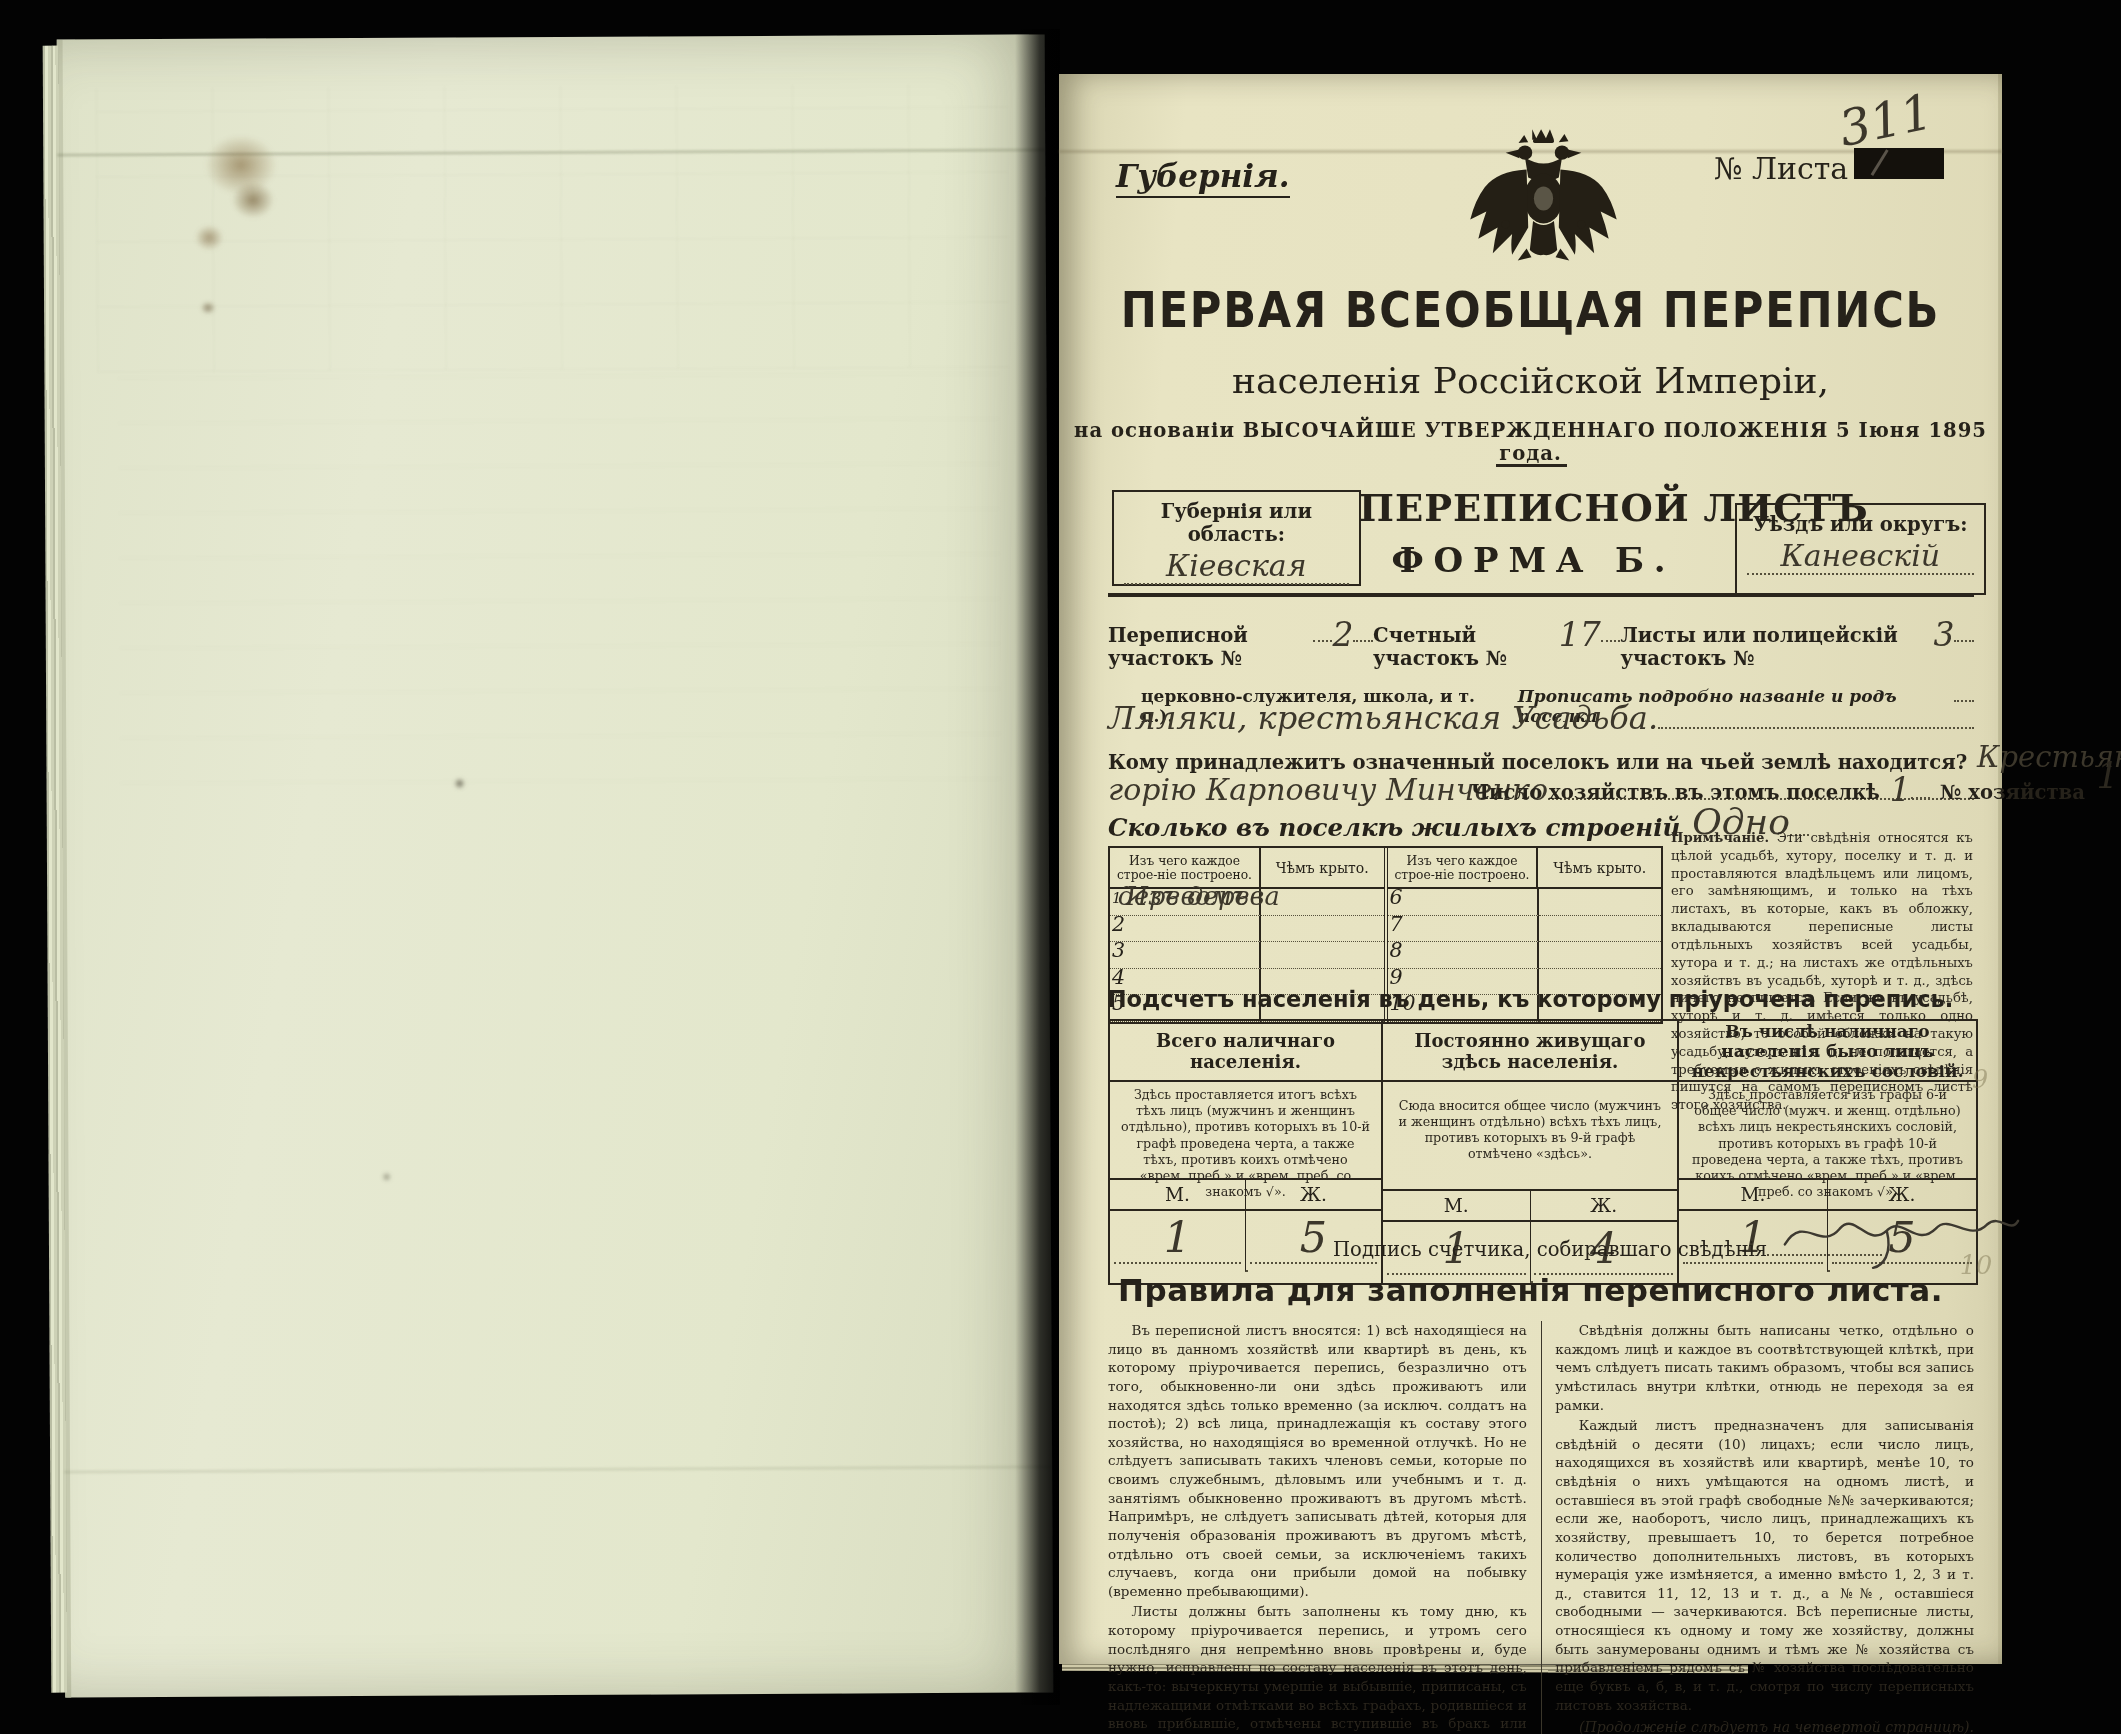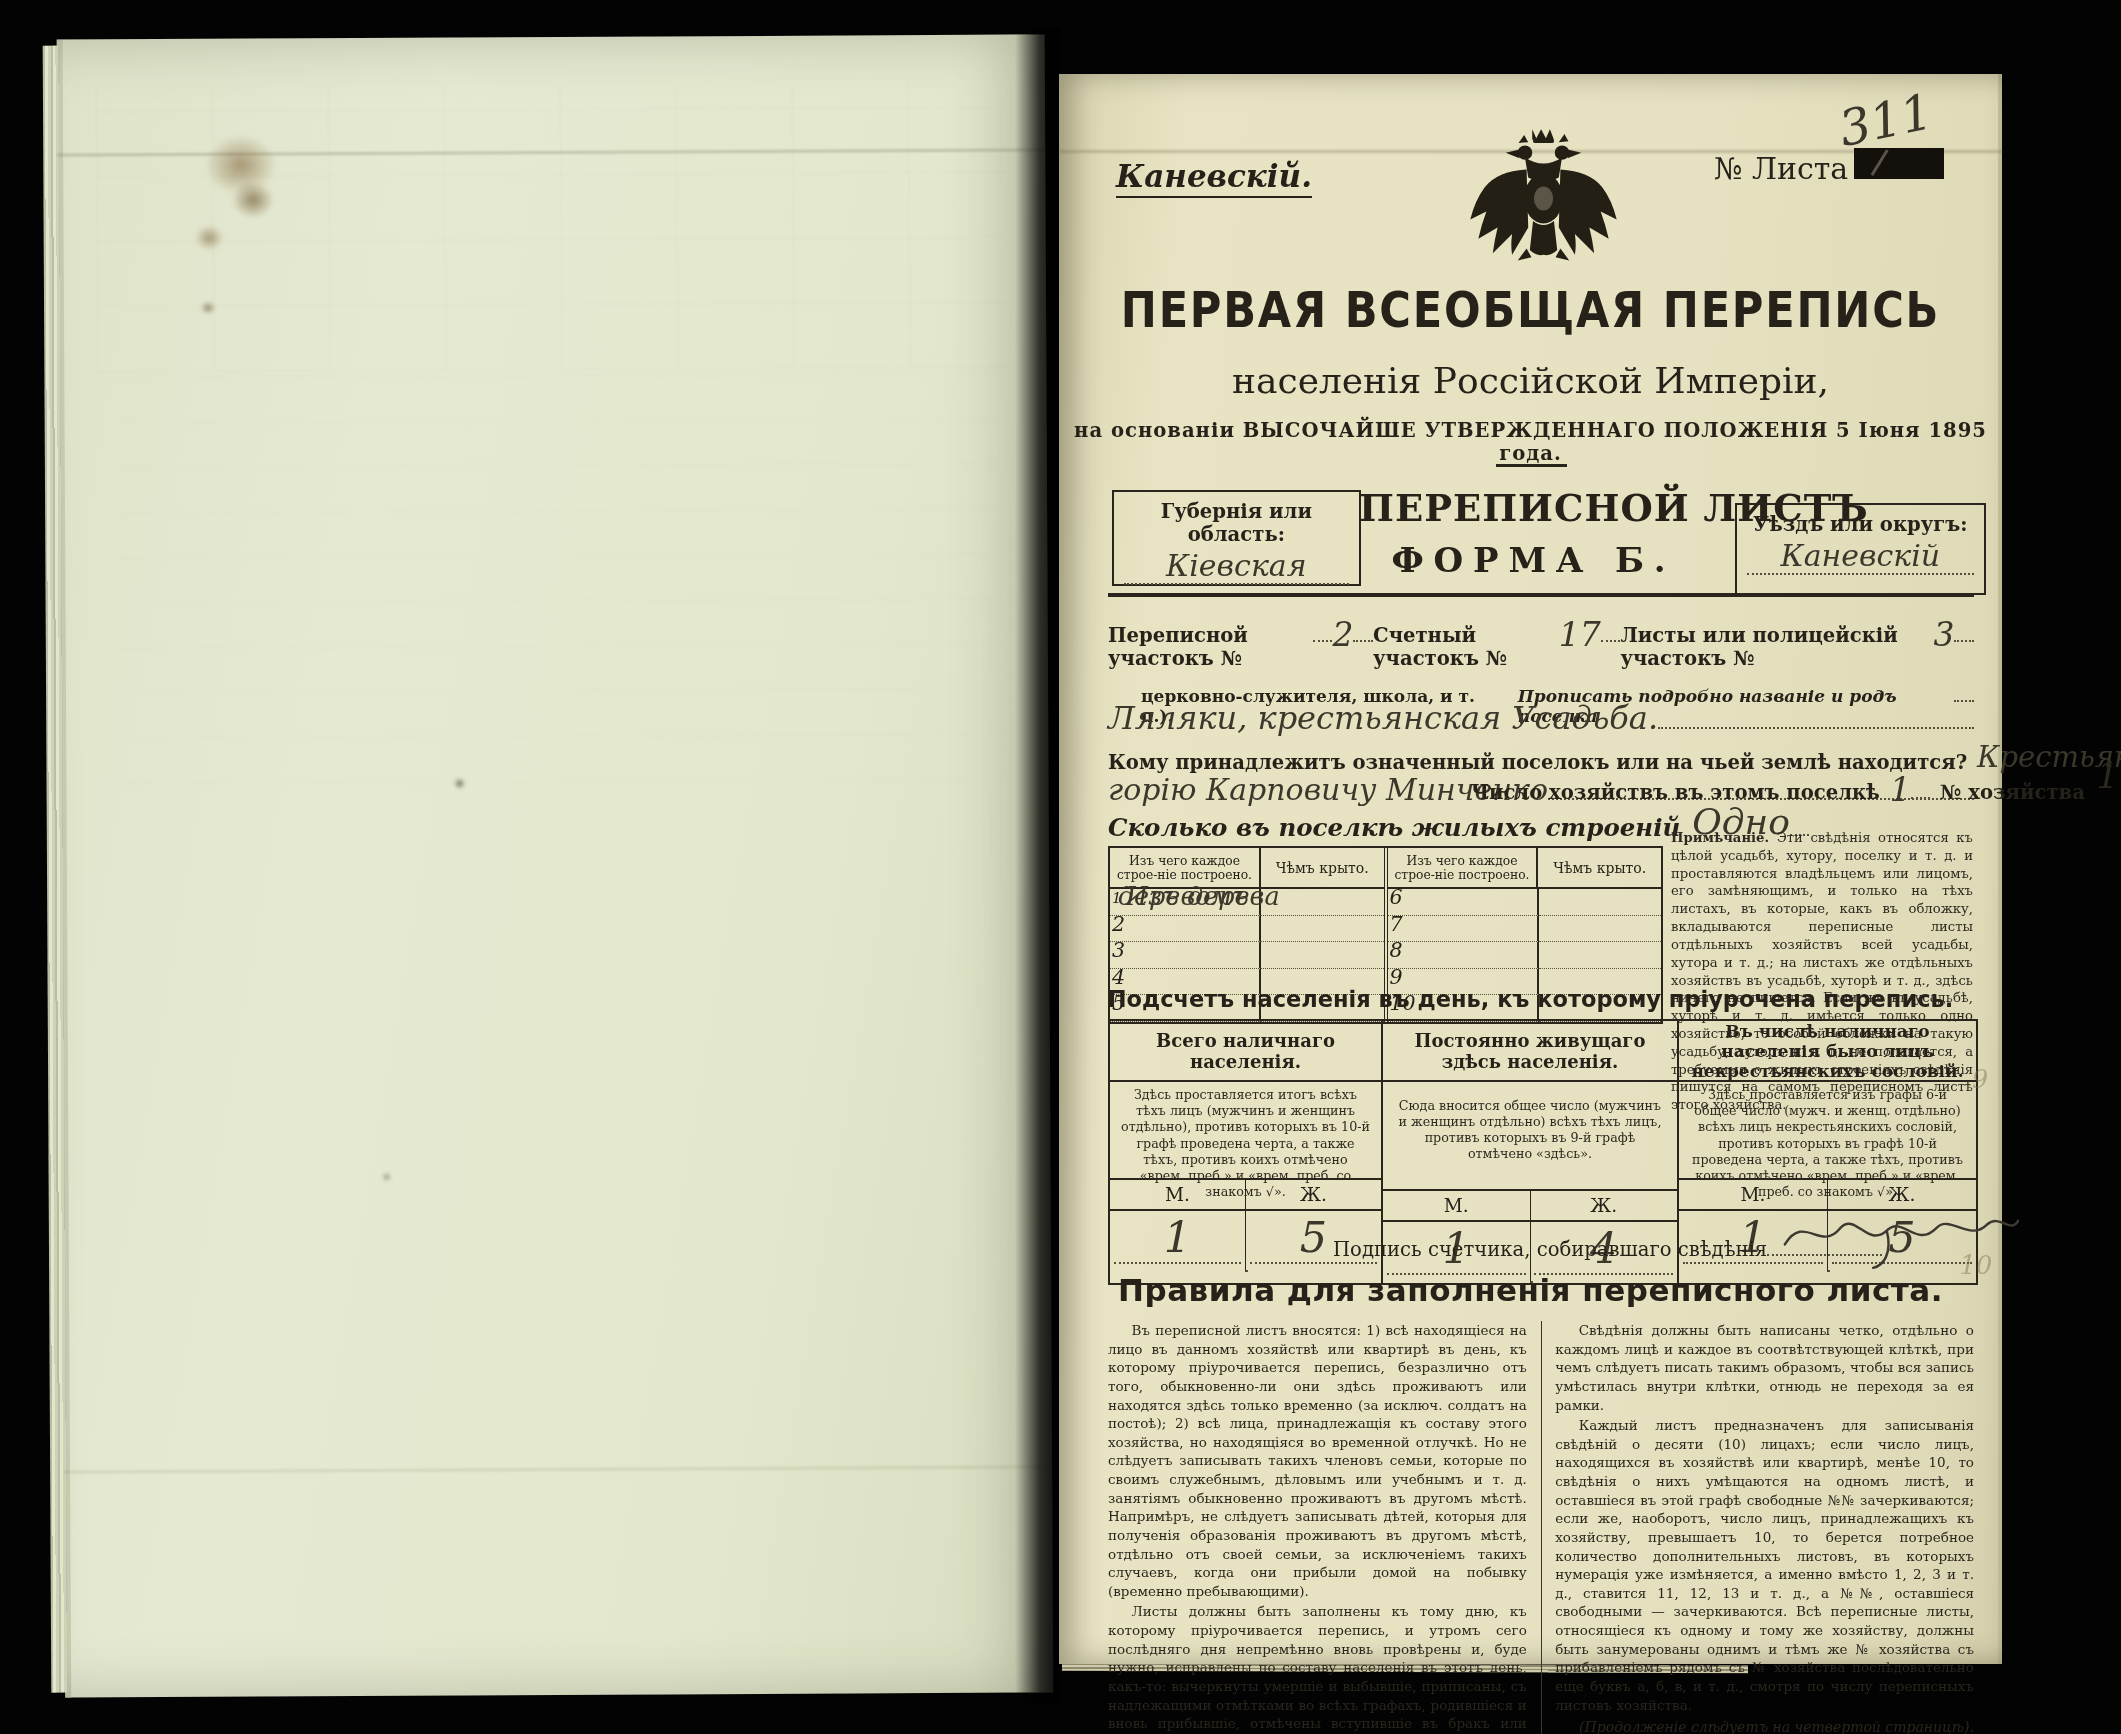--- a/index.html
+++ b/index.html
@@ -105,21 +105,21 @@
     <div class="stain" style="left:394px;top:741px;width:9.8px;height:9.8px;background:radial-gradient(ellipse,rgba(45,40,25,.8),rgba(45,40,25,0) 75%);"></div>
     <div class="stain" style="left:320px;top:1135px;width:7.8px;height:7.8px;background:radial-gradient(ellipse,rgba(45,40,25,.6),rgba(45,40,25,0) 75%);"></div>
   </div>
 
   <div class="gutter"></div>
   <div class="under-edge"></div>
 
   <div class="right-page">
     <div class="rp-crease"></div>
 
-    <div class="abs free-label" style="left:57px;top:84px;">Каневскій.</div>
+    <div class="abs free-label" style="left:57px;top:84px;">Губернія.</div>
 
     <div class="abs" style="left:400px;top:51px;">
       <svg width="169" height="147" viewBox="0 0 210 180">
         <g fill="#241f15">
           <path d="M91,4 l5,11 l6,-11 l6,11 l5,-11 l5,13 h-27z"></path>
           <rect x="92" y="16" width="26" height="5" rx="2"></rect>
           <circle cx="82" cy="33" r="9"></circle>
           <path d="M75,29 l-17,4 l17,7z"></path>
           <path d="M74,21 l7,-10 l5,9z"></path>
           <circle cx="128" cy="33" r="9"></circle>

